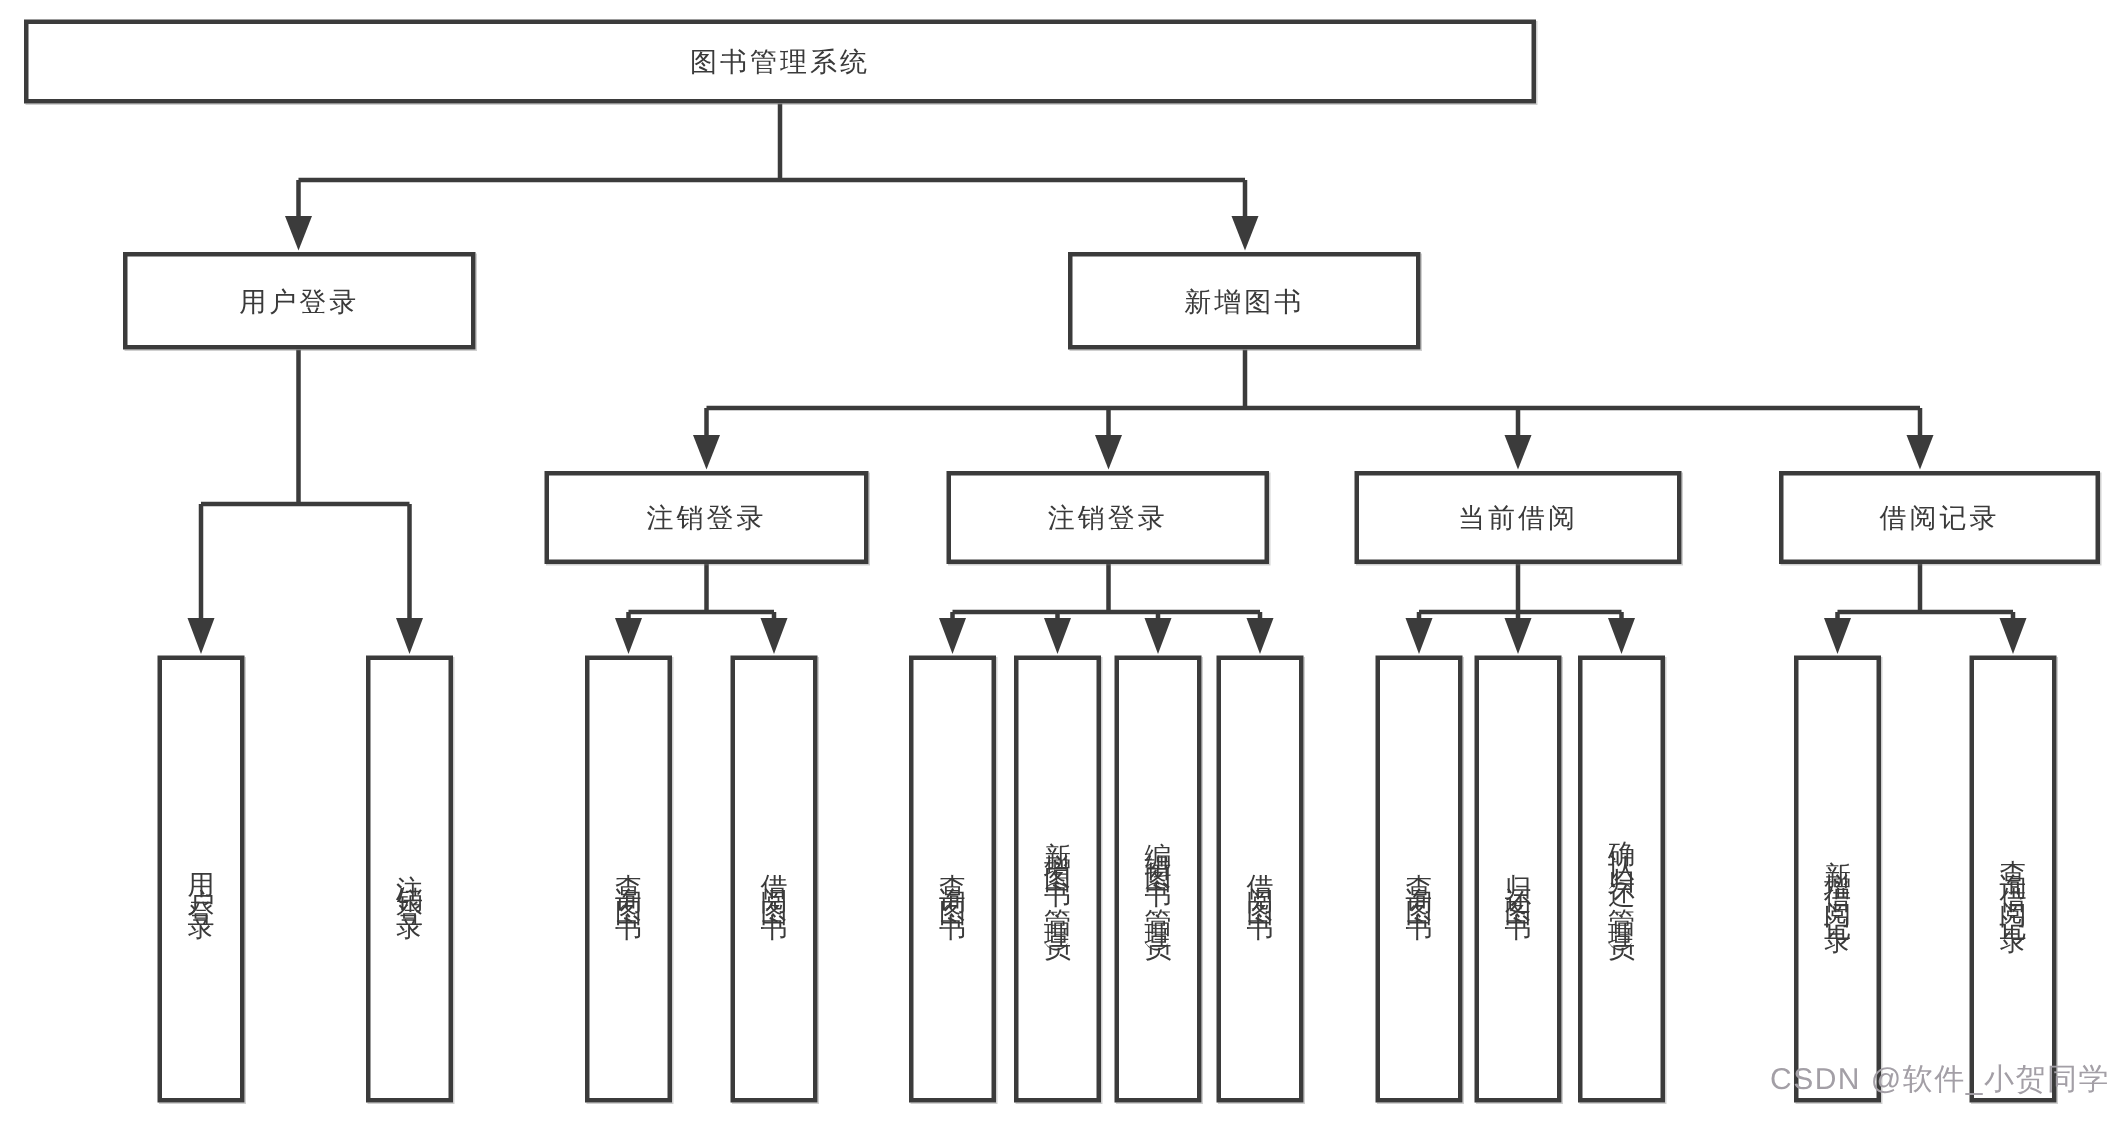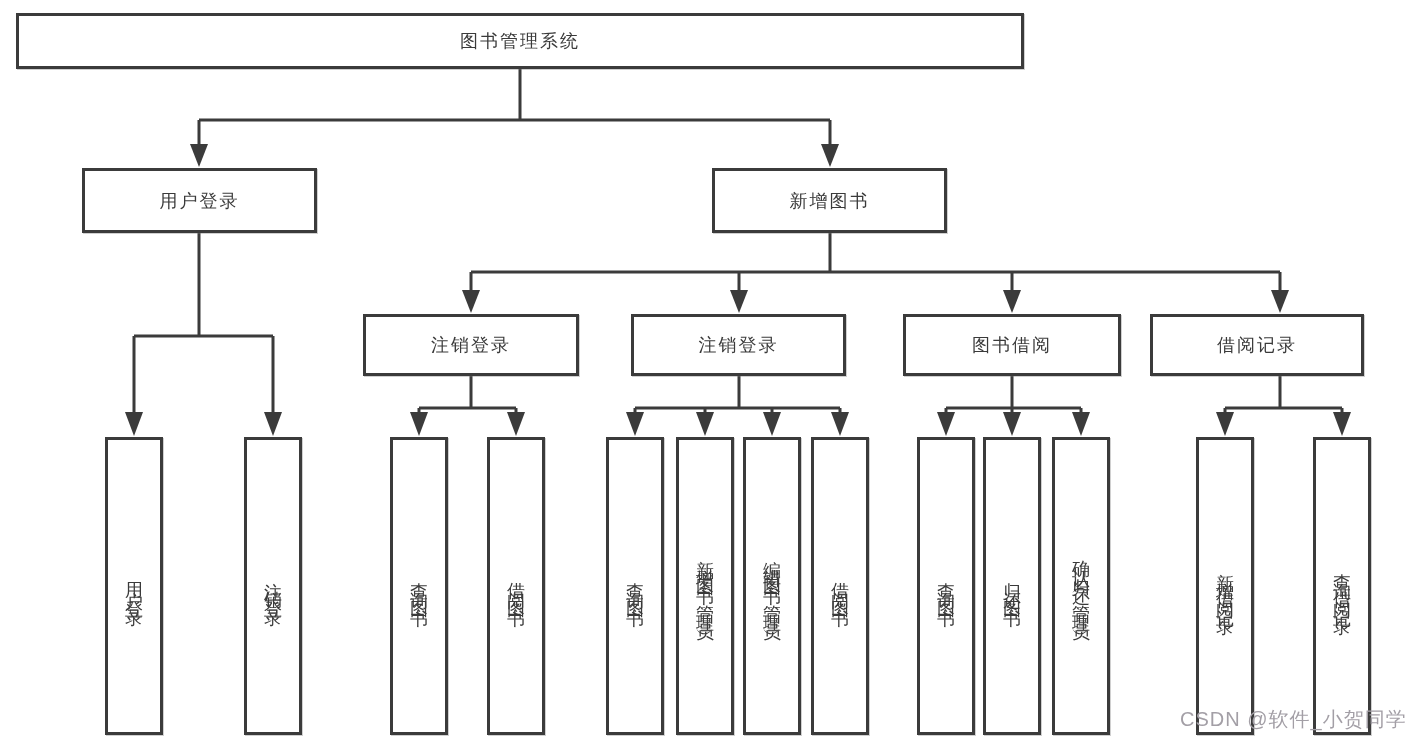--- a/index.html
+++ b/index.html
@@ -84,23 +84,23 @@
     <span>新增图书</span>
   </div>
 
   <div class="box h" style="left:363px;top:314px;width:216px;height:62px">
     <span>注销登录</span>
   </div>
   <div class="box h" style="left:631px;top:314px;width:215px;height:62px">
     <span>注销登录</span>
   </div>
   <div class="box h" style="left:903px;top:314px;width:218px;height:62px">
-    <span>图书借阅</span>
+    <span>当前借阅</span>
   </div>
-  <div class="box h" style="left:1150px;top:314px;width:214px;height:62px">
+  <div class="box h" style="left:1186px;top:314px;width:214px;height:62px">
     <span>借阅记录</span>
   </div>
 
   <div class="box v" style="left:105px;top:437px;width:58px;height:298px">
     <span>用户登录</span>
   </div>
   <div class="box v" style="left:244px;top:437px;width:58px;height:298px">
     <span>注销登录</span>
   </div>
 

